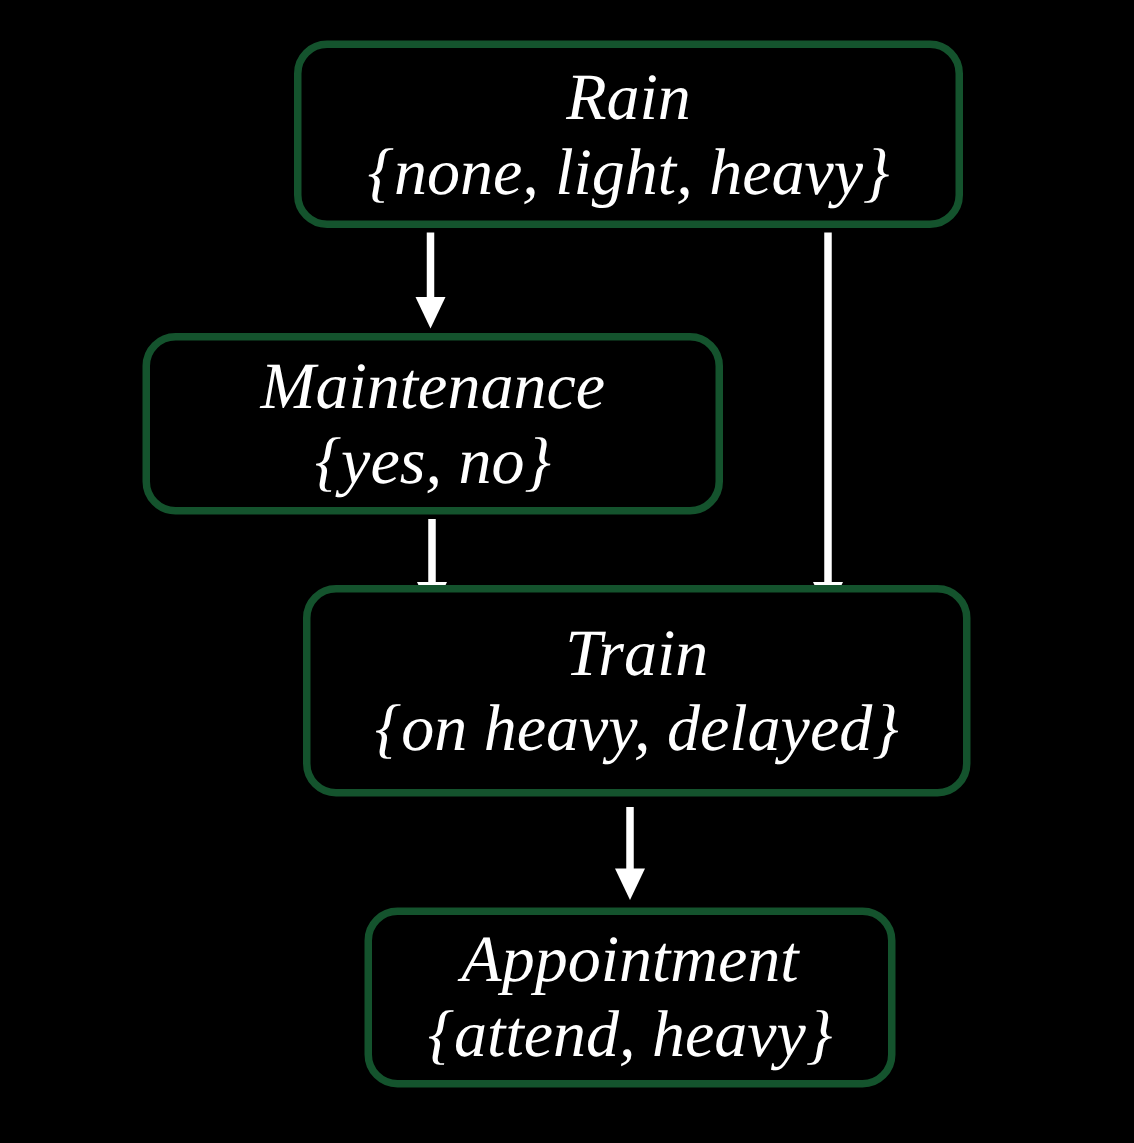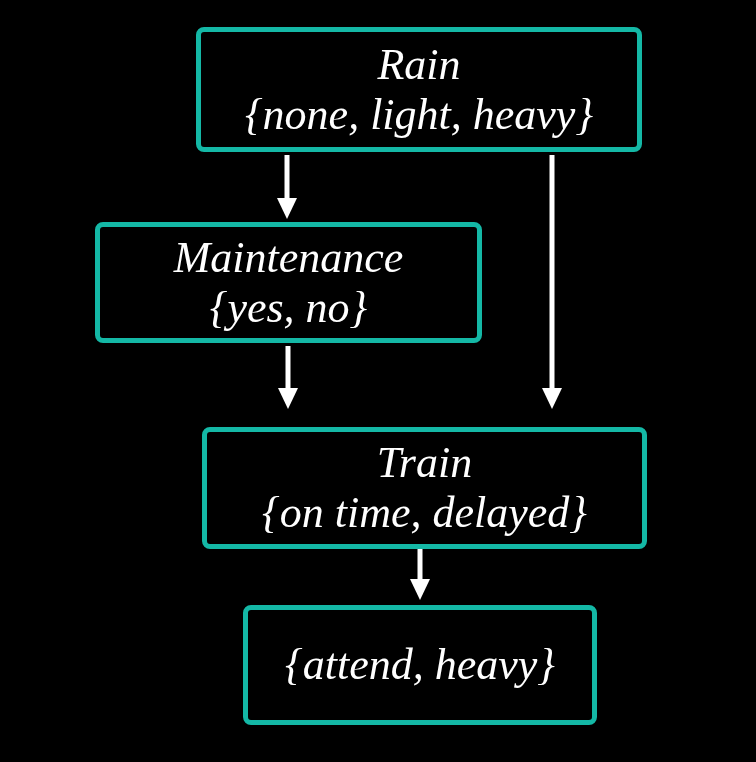--- a/index.html
+++ b/index.html
@@ -18,37 +18,37 @@
   .edges-layer {
     position: absolute;
     left: 0;
     top: 0;
     width: 756px;
     height: 762px;
   }
   .node {
     position: absolute;
     box-sizing: border-box;
-    border: 5px solid #14b8a6;
-    border-radius: 8px;
+    border: 5px solid #14532d;
+    border-radius: 22px;
     background: #000000;
     color: #ffffff;
     display: flex;
     flex-direction: column;
     align-items: center;
     justify-content: center;
     text-align: center;
     font-style: italic;
     font-size: 44px;
     line-height: 50px;
     white-space: nowrap;
   }
   .node--rain        { left: 196px; top: 27px;  width: 446px; height: 125px; }
   .node--maintenance { left: 95px;  top: 222px; width: 387px; height: 121px; align-items: center; }
-  .node--train       { left: 202px; top: 427px; width: 445px; height: 122px; }
+  .node--train       { left: 202px; top: 390px; width: 445px; height: 141px; }
   .node--appointment { left: 243px; top: 605px; width: 354px; height: 120px; }
   .edge-line {
     stroke: #ffffff;
     stroke-width: 5;
     fill: none;
   }
   .edge-head {
     fill: #ffffff;
     stroke: none;
   }
@@ -86,20 +86,21 @@
     <span>{none, light, heavy}</span>
   </div>
 
   <div class="node node--maintenance">
     <span>Maintenance</span>
     <span>{yes, no}</span>
   </div>
 
   <div class="node node--train">
     <span>Train</span>
-    <span>{on time, delayed}</span>
+    <span>{on heavy, delayed}</span>
   </div>
 
   <div class="node node--appointment">
+    <span>Appointment</span>
     <span>{attend, heavy}</span>
   </div>
 
 </div>
 
 </body></html>

